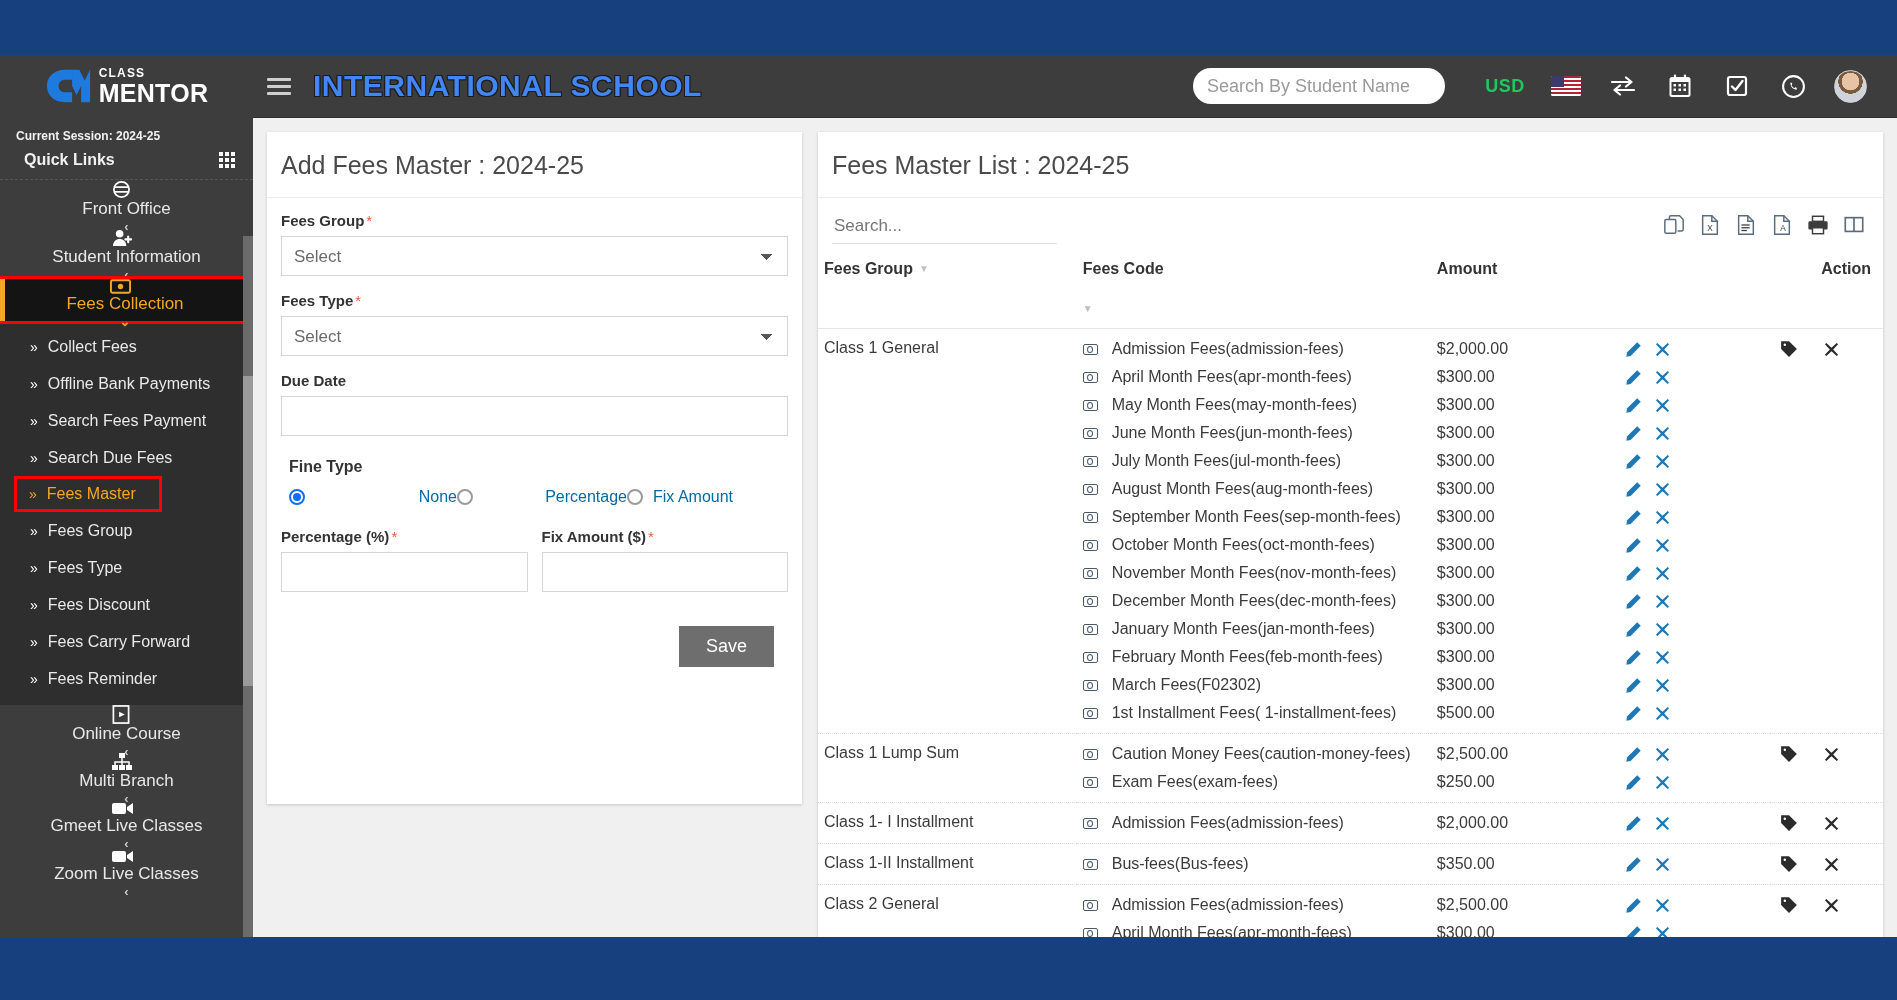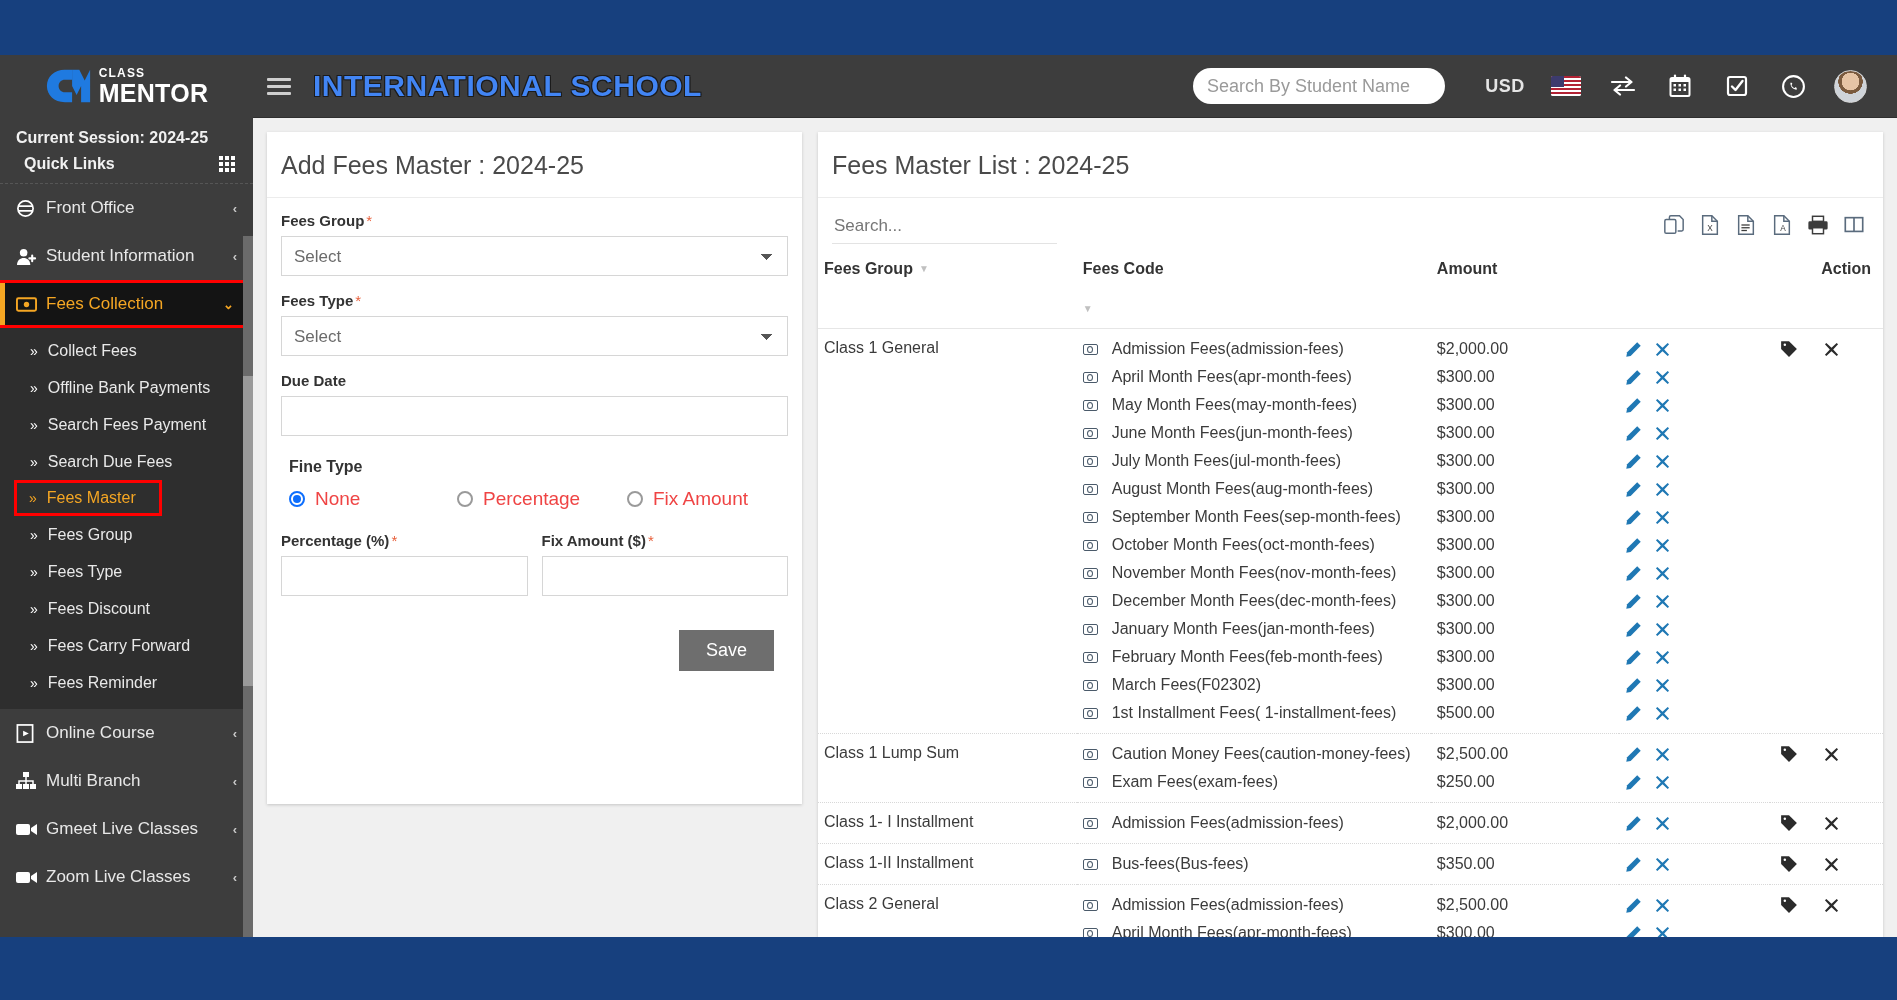--- a/index.html
+++ b/index.html
@@ -61,21 +61,21 @@
     border-radius: 22px; height: 36px; width: 252px; padding: 0 14px;
     margin-right: 28px;
   }
   .searchbox input {
     border: 0; outline: 0; flex: 1; font-size: 18px; color: #555;
     font-family: "Liberation Sans", sans-serif; background: transparent;
   }
   .searchbox input::placeholder { color: #9a9a9a; }
   .nav-ico {
     width: 57px; height: 40px; display: flex; align-items: center;
-    justify-content: center; color: #e5e5e5; cursor: pointer;
+    justify-content: center; color: #22c55e; cursor: pointer;
   }
   .nav-ico.currency { font-size: 18px; font-weight: bold; letter-spacing: .5px; width: 64px; }
   .flag {
     width: 30px; height: 20px; border-radius: 2px; overflow: hidden;
     position: relative; background: #fff; display: block;
   }
   .flag .stripes {
     position: absolute; inset: 0;
     background: repeating-linear-gradient(#b22234 0 2px, #ffffff 2px 4px);
   }
@@ -88,35 +88,35 @@
     background: radial-gradient(circle at 50% 34%, #e6c4a5 0 34%, #7a5a3e 35% 47%, #cfd4da 48% 100%);
     border: 1px solid #d6d6d6;
   }
 
   
   .sidebar {
     position: absolute; top: 118px; left: 0; width: 253px; height: 819px;
     background: #3d3d3d; overflow: hidden;
   }
   .session-box { padding: 11px 16px 0 16px; }
-  .session-text { color: #f1f1f1; font-size: 16px; font-weight: bold; }
+  .session-text { color: #f1f1f1; font-size: 12px; font-weight: bold; }
   .quick-links-row {
     display: flex; align-items: center; justify-content: space-between;
     padding: 8px 18px 10px 24px;
     border-bottom: 1px dashed #565656;
   }
   .quick-links-row .ql-label { color: #f1f1f1; font-size: 16px; font-weight: bold; }
   .grid-icon {
     display: grid; grid-template-columns: repeat(3, 4px); gap: 2px;
   }
   .grid-icon i { width: 4px; height: 4px; background: #ffffff; display: block; }
 
   .nav-item {
     display: flex; align-items: center; height: 48px; padding: 0 16px;
-    color: #e8e8e8; font-size: 17px; cursor: pointer; position: relative;
+    color: #e8e8e8; font-size: 17px; cursor: pointer; position: relative; flex-direction: column;
   }
   .nav-item .n-ico {
     width: 30px; display: flex; align-items: center; justify-content: flex-start;
     color: #ffffff; font-size: 17px;
   }
   .nav-item .n-label { flex: 1; }
   .nav-item .chev { color: #c9c9c9; font-size: 13px; font-weight: bold; }
 
   .nav-item.active {
     background: #141414; color: #f5a623;
@@ -181,21 +181,21 @@
     background-size: 6px 6px, 6px 6px; background-repeat: no-repeat;
   }
   .finput {
     width: 100%; height: 40px; border: 1px solid #d6d6d6; background: #fff;
     font-size: 16px; color: #444; padding: 0 12px; outline: none;
     font-family: "Liberation Sans", sans-serif;
   }
   .fine-block { margin-top: 22px; padding-left: 8px; }
   .fine-title { font-size: 16px; color: #333; font-weight: bold; margin-bottom: 12px; }
   .radio-row { display: flex; align-items: center; }
-  .radio-opt { display: flex; align-items: center; font-size: 19px; color: #ef4444; }
+  .radio-opt { display: flex; align-items: center; font-size: 16px; color: #0369a1; justify-content: space-between; }
   .radio-opt:nth-child(1) { width: 168px; }
   .radio-opt:nth-child(2) { width: 170px; }
   .rdot {
     width: 16px; height: 16px; border-radius: 50%; border: 2px solid #9a9a9a;
     margin-right: 10px; background: #fff; display: inline-block; position: relative;
   }
   .rdot.on { border-color: #0d6efd; }
   .rdot.on::after {
     content: ""; position: absolute; inset: 2px; border-radius: 50%;
     background: #0d6efd;

